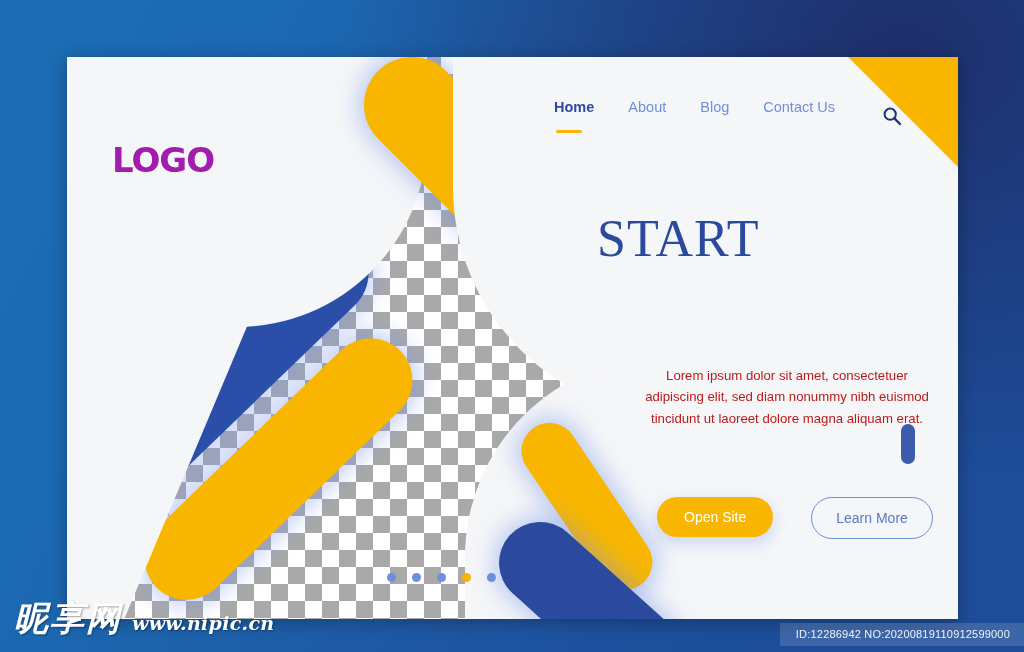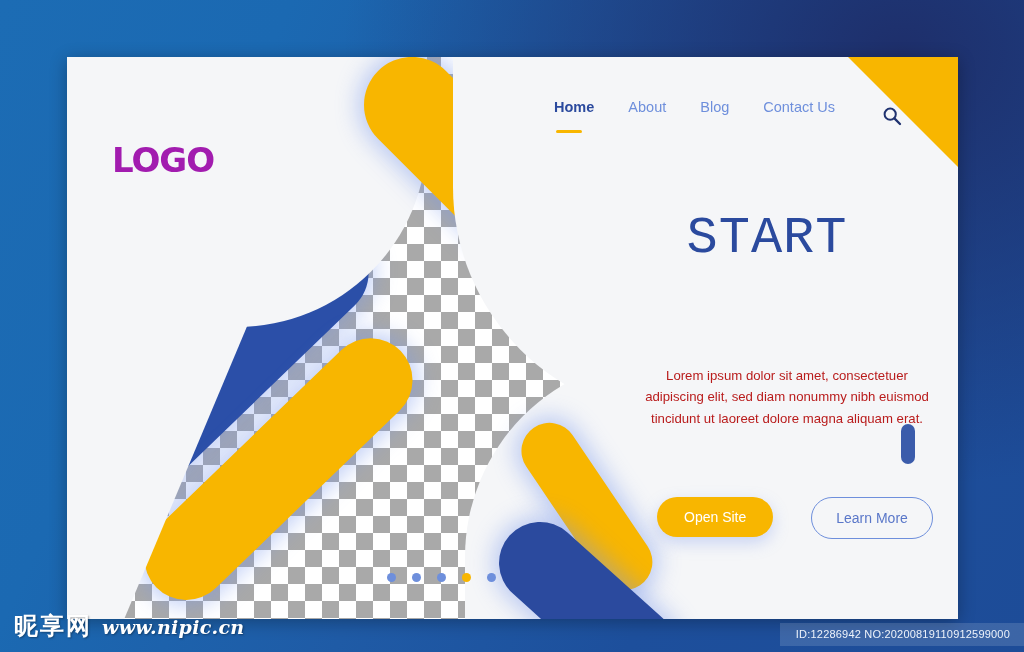--- a/index.html
+++ b/index.html
@@ -159,24 +159,24 @@
     display:flex; align-items:center; justify-content:center;
     width:22px; height:22px; cursor:pointer; margin-left:12px;
   }
 
   
   .hero{
     position:absolute; left:520px; top:155px; width:350px;
     z-index:40;
   }
   .hero-line1{
-    text-align:center;
+    text-align:left;
     font-size:52px; font-weight:normal; color:#2b4a9e;
     letter-spacing:1px; line-height:1.02;
-    font-family:Liberation Mono, monospace;
+    font-family:Liberation Serif, serif;
     margin-left:10px;
   }
   .hero-line2{
     display:flex; align-items:flex-end; justify-content:flex-start;
     gap:16px; margin-top:-4px;
   }
   .hero-your{
     font-size:30px; color:#7e9ce0; letter-spacing:1px;
     font-family:"DejaVu Sans", sans-serif;
   }
@@ -220,23 +220,23 @@
   .dot{ width:9px; height:9px; border-radius:50%; background:#6e8fdc; cursor:pointer; }
   .dot.active{ background:#f8b600; }
 
   
   .watermark{
     position:absolute; left:14px; bottom:10px;
     display:flex; align-items:baseline; gap:10px;
     z-index:60;
   }
   .wm-cn{
-    font-size:24px; font-weight:bold; color:#ffffff;
+    font-size:34px; font-weight:bold; color:#ffffff;
     font-family:"DejaVu Sans", sans-serif;
-    letter-spacing:2px;
+    font-style:italic; letter-spacing:2px;
     text-shadow:1px 1px 2px rgba(0,0,0,.35);
   }
   .wm-url{
     font-size:19px; font-weight:bold; font-style:italic;
     color:#ffffff; letter-spacing:.3px;
     font-family:"DejaVu Serif", serif;
     text-shadow:1px 1px 2px rgba(0,0,0,.35);
   }
   .idbar{
     position:absolute; right:0; bottom:6px;

